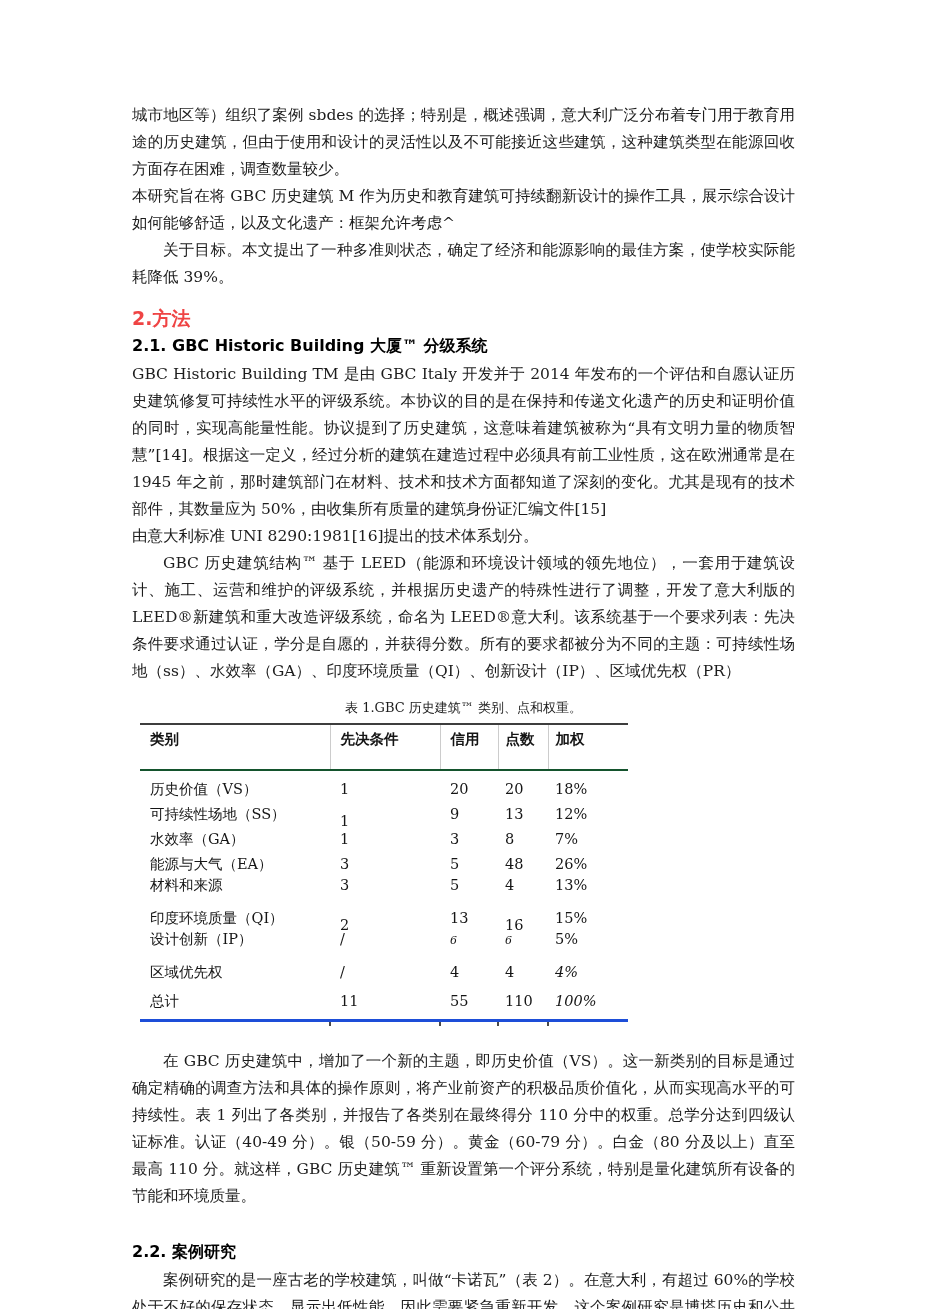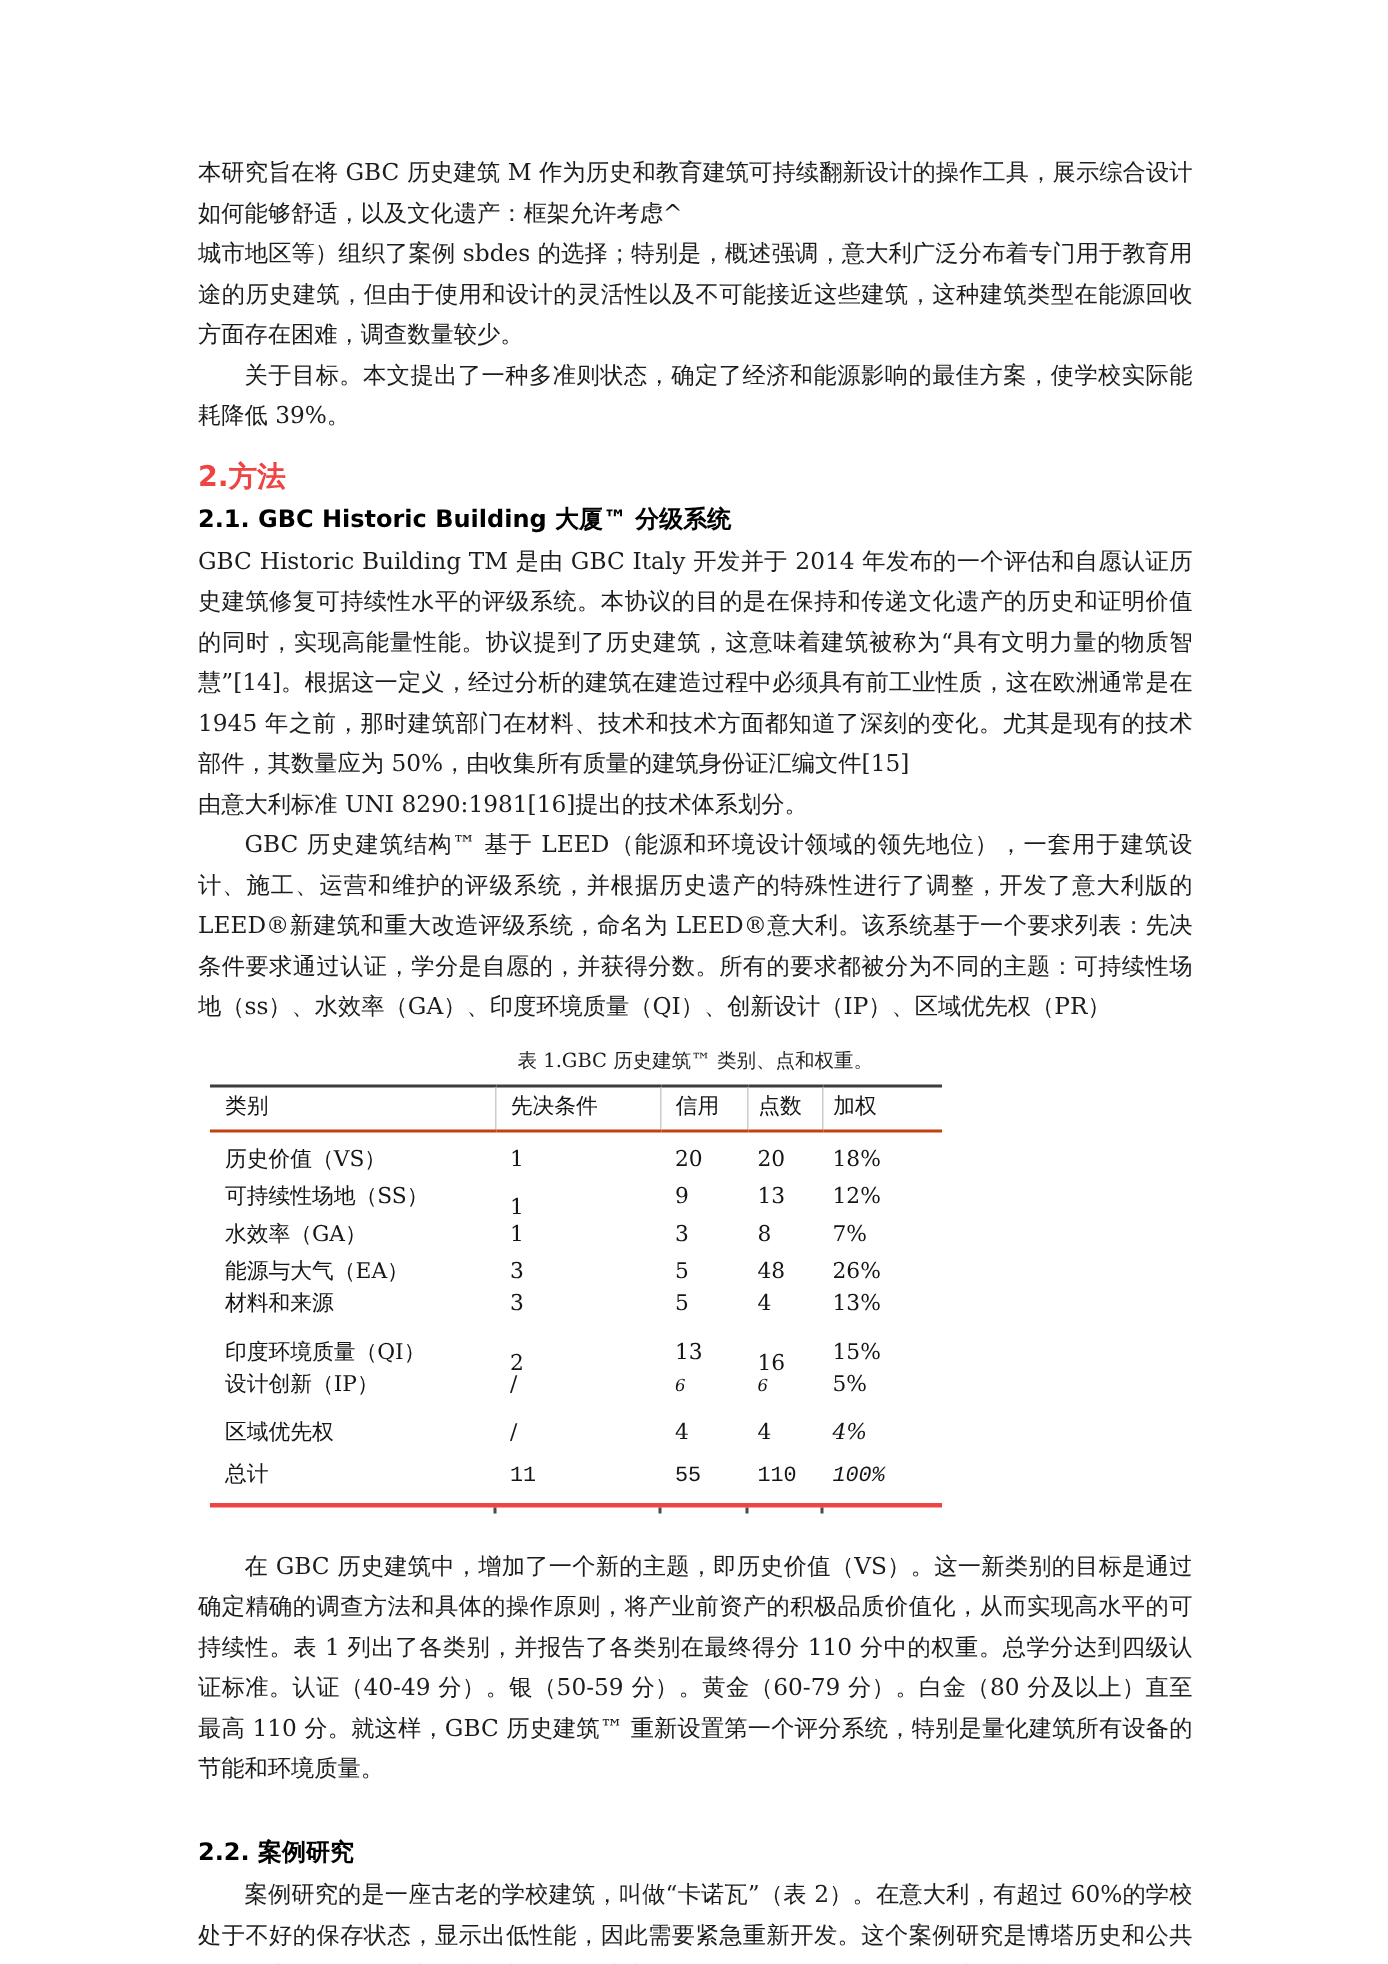--- a/index.html
+++ b/index.html
@@ -54,50 +54,50 @@
     line-height: 19px;
     color: #151515;
     text-align: left;
   }
   table.t1 col.c1 { width: 190px; }
   table.t1 col.c2 { width: 110px; }
   table.t1 col.c3 { width: 58px; }
   table.t1 col.c4 { width: 50px; }
   table.t1 col.c5 { width: 80px; }
   table.t1 th {
-    font-weight: normal;
+    font-weight: bold;
     border-top: 2px solid #3d3d3d;
-    border-bottom: 2px solid #c2410c;
-    padding: 4px 0 5px 10px;
+    border-bottom: 2px solid #14532d;
+    padding: 4px 0 21px 10px;
   }
   table.t1 th:nth-child(n+2) { border-left: 1px solid #cccccc; }
   table.t1 th:nth-child(4), table.t1 th:nth-child(5),
   table.t1 td:nth-child(4), table.t1 td:nth-child(5) { padding-left: 7px; }
   table.t1 td { padding: 4px 0 2px 10px; vertical-align: top; }
   tr.r-first td { padding-top: 9px; }
   tr.tight td { padding-top: 0; }
   tr.loose td { padding-top: 12px; }
   tr.gap td { padding-top: 11px; }
-  tr.total td { padding-top: 8px; padding-bottom: 8px; border-bottom: 3px solid #ef4444; font-family: Liberation Mono, monospace; }
+  tr.total td { padding-top: 8px; padding-bottom: 8px; border-bottom: 3px solid #1d4ed8; }
   .shift-down { display: inline-block; transform: translateY(7px); }
   .small-italic { font-style: italic; font-size: 11px; }
   .it { font-style: italic; }
   .ticks { position: relative; width: 488px; height: 6px; }
   .ticks span { position: absolute; top: 0; width: 2px; height: 4px; background: #4a4a4a; }
   .tick-1 { left: 189px; } .tick-2 { left: 299px; } .tick-3 { left: 357px; } .tick-4 { left: 407px; }
   .sp-after-table { margin-top: 20px; }
   .sp-after-case-head { margin-top: 2px; }
 </style>
 </head>
 <body>
 
 <div class="page">
 
+  <p>城市地区等）组织了案例 sbdes 的选择；特别是，概述强调，意大利广泛分布着专门用于教育用途的历史建筑，但由于使用和设计的灵活性以及不可能接近这些建筑，这种建筑类型在能源回收方面存在困难，调查数量较少。</p>
   <p>本研究旨在将 GBC 历史建筑 M 作为历史和教育建筑可持续翻新设计的操作工具，展示综合设计如何能够舒适，以及文化遗产：框架允许考虑^</p>
-  <p>城市地区等）组织了案例 sbdes 的选择；特别是，概述强调，意大利广泛分布着专门用于教育用途的历史建筑，但由于使用和设计的灵活性以及不可能接近这些建筑，这种建筑类型在能源回收方面存在困难，调查数量较少。</p>
   <p class="indent">关于目标。本文提出了一种多准则状态，确定了经济和能源影响的最佳方案，使学校实际能耗降低 39%。</p>
 
   <div class="h-methods">2.方法</div>
   <div class="h-sub">2.1. GBC Historic Building 大厦™ 分级系统</div>
 
   <p>GBC Historic Building TM 是由 GBC Italy 开发并于 2014 年发布的一个评估和自愿认证历史建筑修复可持续性水平的评级系统。本协议的目的是在保持和传递文化遗产的历史和证明价值的同时，实现高能量性能。协议提到了历史建筑，这意味着建筑被称为“具有文明力量的物质智慧”[14]。根据这一定义，经过分析的建筑在建造过程中必须具有前工业性质，这在欧洲通常是在 1945 年之前，那时建筑部门在材料、技术和技术方面都知道了深刻的变化。尤其是现有的技术部件，其数量应为 50%，由收集所有质量的建筑身份证汇编文件[15]</p>
   <p>由意大利标准 UNI 8290:1981[16]提出的技术体系划分。</p>
   <p class="indent">GBC 历史建筑结构™ 基于 LEED（能源和环境设计领域的领先地位），一套用于建筑设计、施工、运营和维护的评级系统，并根据历史遗产的特殊性进行了调整，开发了意大利版的 LEED®新建筑和重大改造评级系统，命名为 LEED®意大利。该系统基于一个要求列表：先决条件要求通过认证，学分是自愿的，并获得分数。所有的要求都被分为不同的主题：可持续性场地（ss）、水效率（GA）、印度环境质量（QI）、创新设计（IP）、区域优先权（PR）</p>
 
   <p class="tbl-caption">表 1.GBC 历史建筑™ 类别、点和权重。</p>

